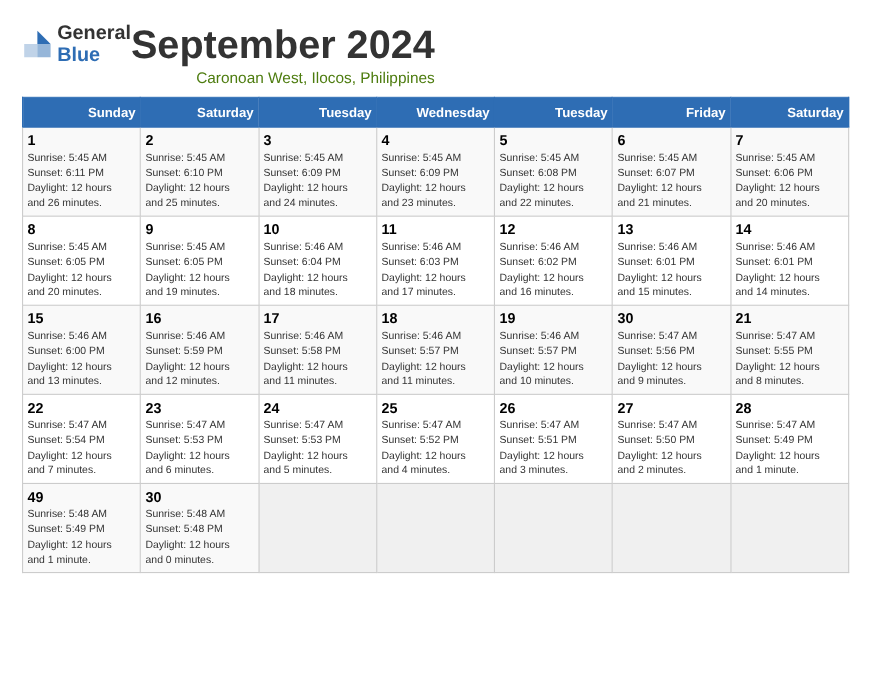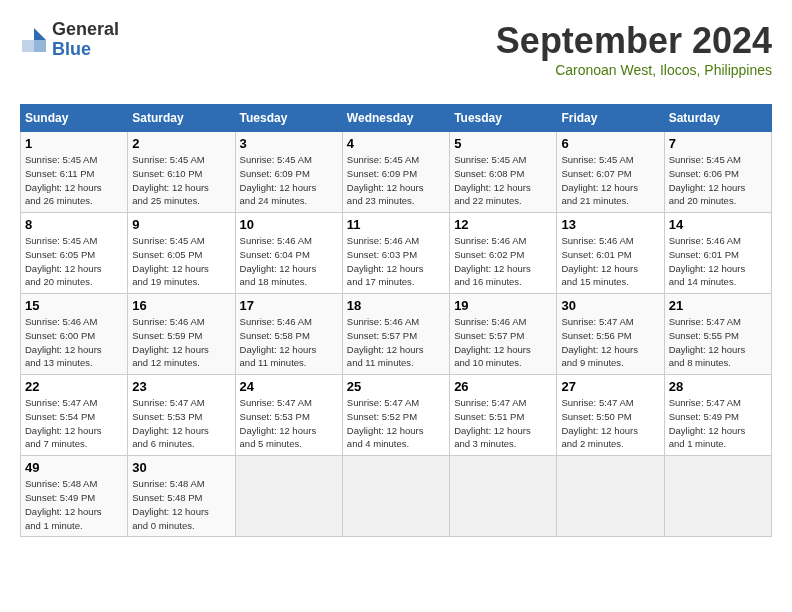--- a/index.html
+++ b/index.html
@@ -5,23 +5,22 @@
     * { box-sizing: border-box; margin: 0; padding: 0; }
     body {
       font-family: Arial, sans-serif;
       background: #fff;
       width: 792px;
       min-height: 612px;
       padding: 20px;
     }
     .header-area {
       display: flex;
-      justify-content: space-between;
       align-items: flex-start;
-      margin-bottom: 26px;
+      margin-bottom: 10px;
     }
     .logo {
       display: flex;
       align-items: center;
       gap: 4px;
     }
     .logo-text {
       font-size: 18px;
       font-weight: bold;
       line-height: 1.1;
@@ -46,21 +45,21 @@
     }
     table {
       width: 100%;
       border-collapse: collapse;
       font-size: 10.5px;
     }
     thead tr th {
       background-color: #2e6db4;
       color: #fff;
       padding: 6px 4px;
-      text-align: left;
+      text-align: right;
       font-size: 12px;
       font-weight: bold;
       border: 1px solid #2e6db4;
     }
     tbody tr td {
       vertical-align: top;
       border: 1px solid #ccc;
       padding: 4px;
       width: 14.28%;
       min-height: 70px;

